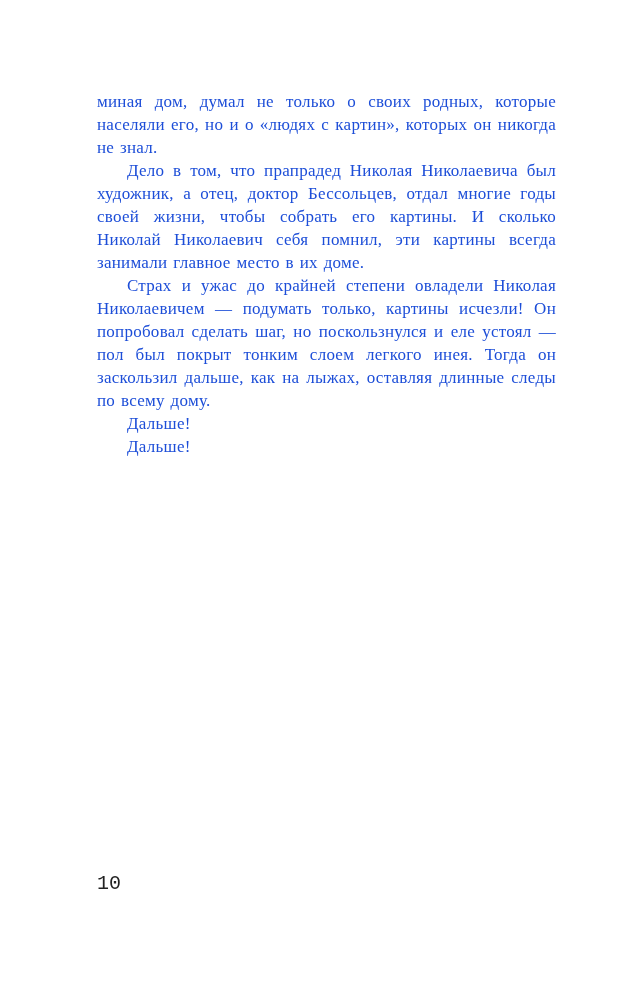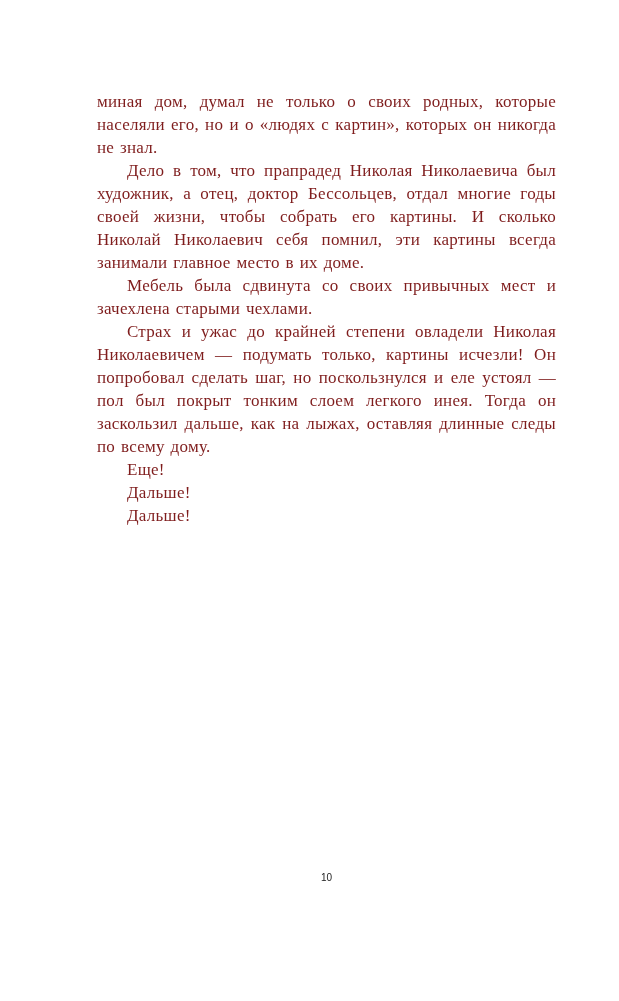--- a/index.html
+++ b/index.html
@@ -15,51 +15,48 @@
     overflow: hidden;
     font-family: "Liberation Serif", serif;
   }
   .text-block {
     position: absolute;
     left: 97px;
     top: 90px;
     width: 459px;
     font-size: 17px;
     line-height: 23px;
-    color: #7f1d1d;
+    color: #1d4ed8;
     text-align: justify;
     letter-spacing: 0.015em;
     word-spacing: 0.08em;
   }
   .para {
     margin: 0;
     text-indent: 30px;
     hyphens: auto;
   }
   .para.no-indent {
     text-indent: 0;
   }
   .page-number {
     position: absolute;
     top: 872px;
     left: 97px;
     width: 459px;
-    text-align: center;
-    font-size: 10px;
+    font-size: 20px;
     color: #222222;
-    font-family: Liberation Sans, sans-serif;
+    font-family: Liberation Mono, monospace;
   }
 </style>
 </head>
 <body>
 
 <div class="page">
   <div class="text-block" id="paragraphs-container">
       <p class="para no-indent">миная дом, думал не только о своих родных, которые населяли его, но и о «людях с картин», которых он никогда не знал.</p>
       <p class="para">Дело в том, что прапрадед Николая Николаевича был художник, а отец, доктор Бессольцев, отдал многие годы своей жизни, чтобы собрать его картины. И сколько Николай Николаевич себя помнил, эти картины всегда занимали главное место в их доме.</p>
-      <p class="para">Мебель была сдвинута со своих привычных мест и зачехлена старыми чехлами.</p>
       <p class="para">Страх и ужас до крайней степени овладели Николая Николаевичем — подумать только, картины исчезли! Он попробовал сделать шаг, но поскользнулся и еле устоял — пол был покрыт тонким слоем легкого инея. Тогда он заскользил дальше, как на лыжах, оставляя длинные следы по всему дому.</p>
-      <p class="para">Еще!</p>
       <p class="para">Дальше!</p>
       <p class="para">Дальше!</p>
     </div>
   <div class="page-number">10</div>
 </div>
 
 </body></html>

